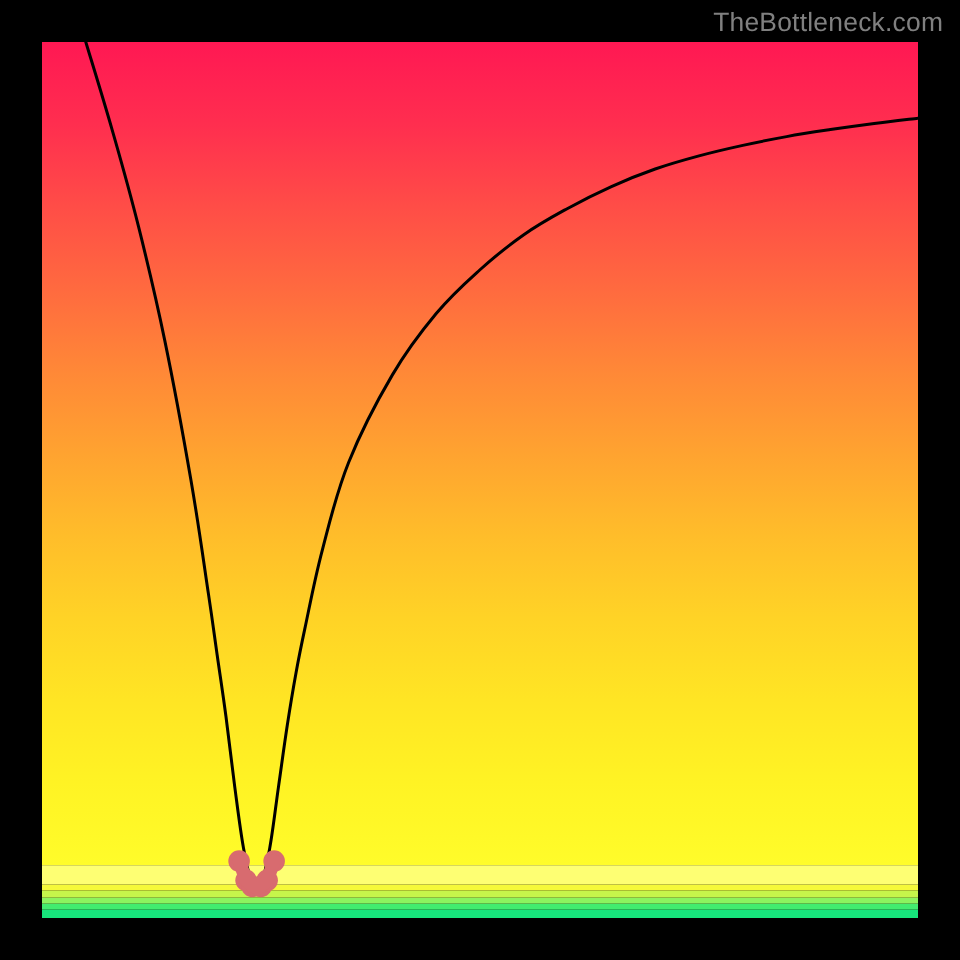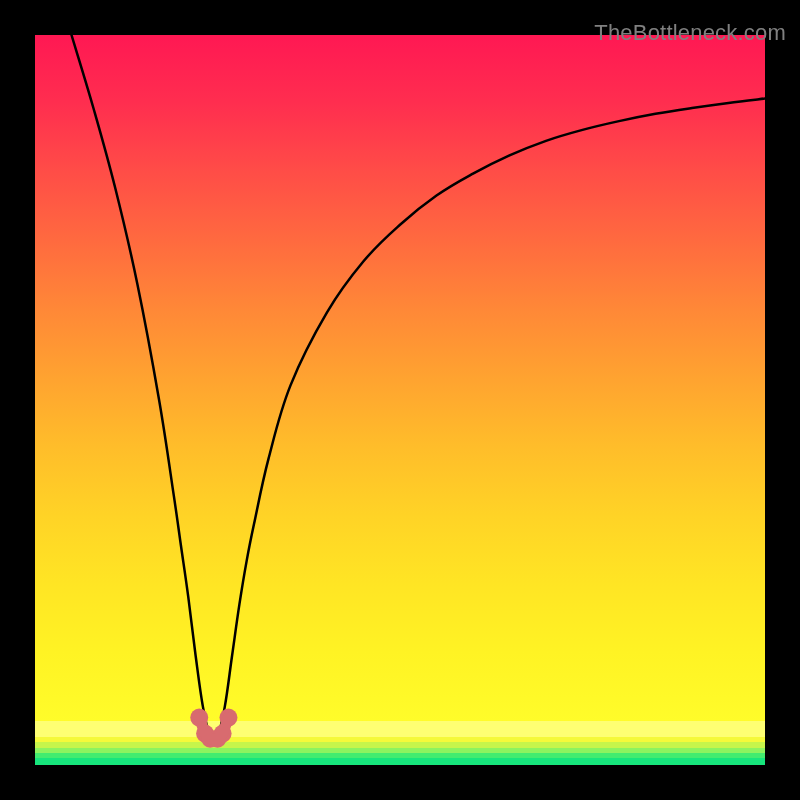--- a/index.html
+++ b/index.html
@@ -12,21 +12,21 @@
     font-family: Arial, Helvetica, sans-serif;
   }
   .root {
     position: relative;
     width: 800px;
     height: 800px;
     background: #000;
   }
   .watermark {
     position: absolute;
-    top: 20px;
+    top: 6px;
     right: 14px;
     color: #808080;
     font-size: 22px;
     letter-spacing: 0.2px;
     z-index: 10;
   }
   .plot {
     position: absolute;
     left: 35px;
     top: 35px;

